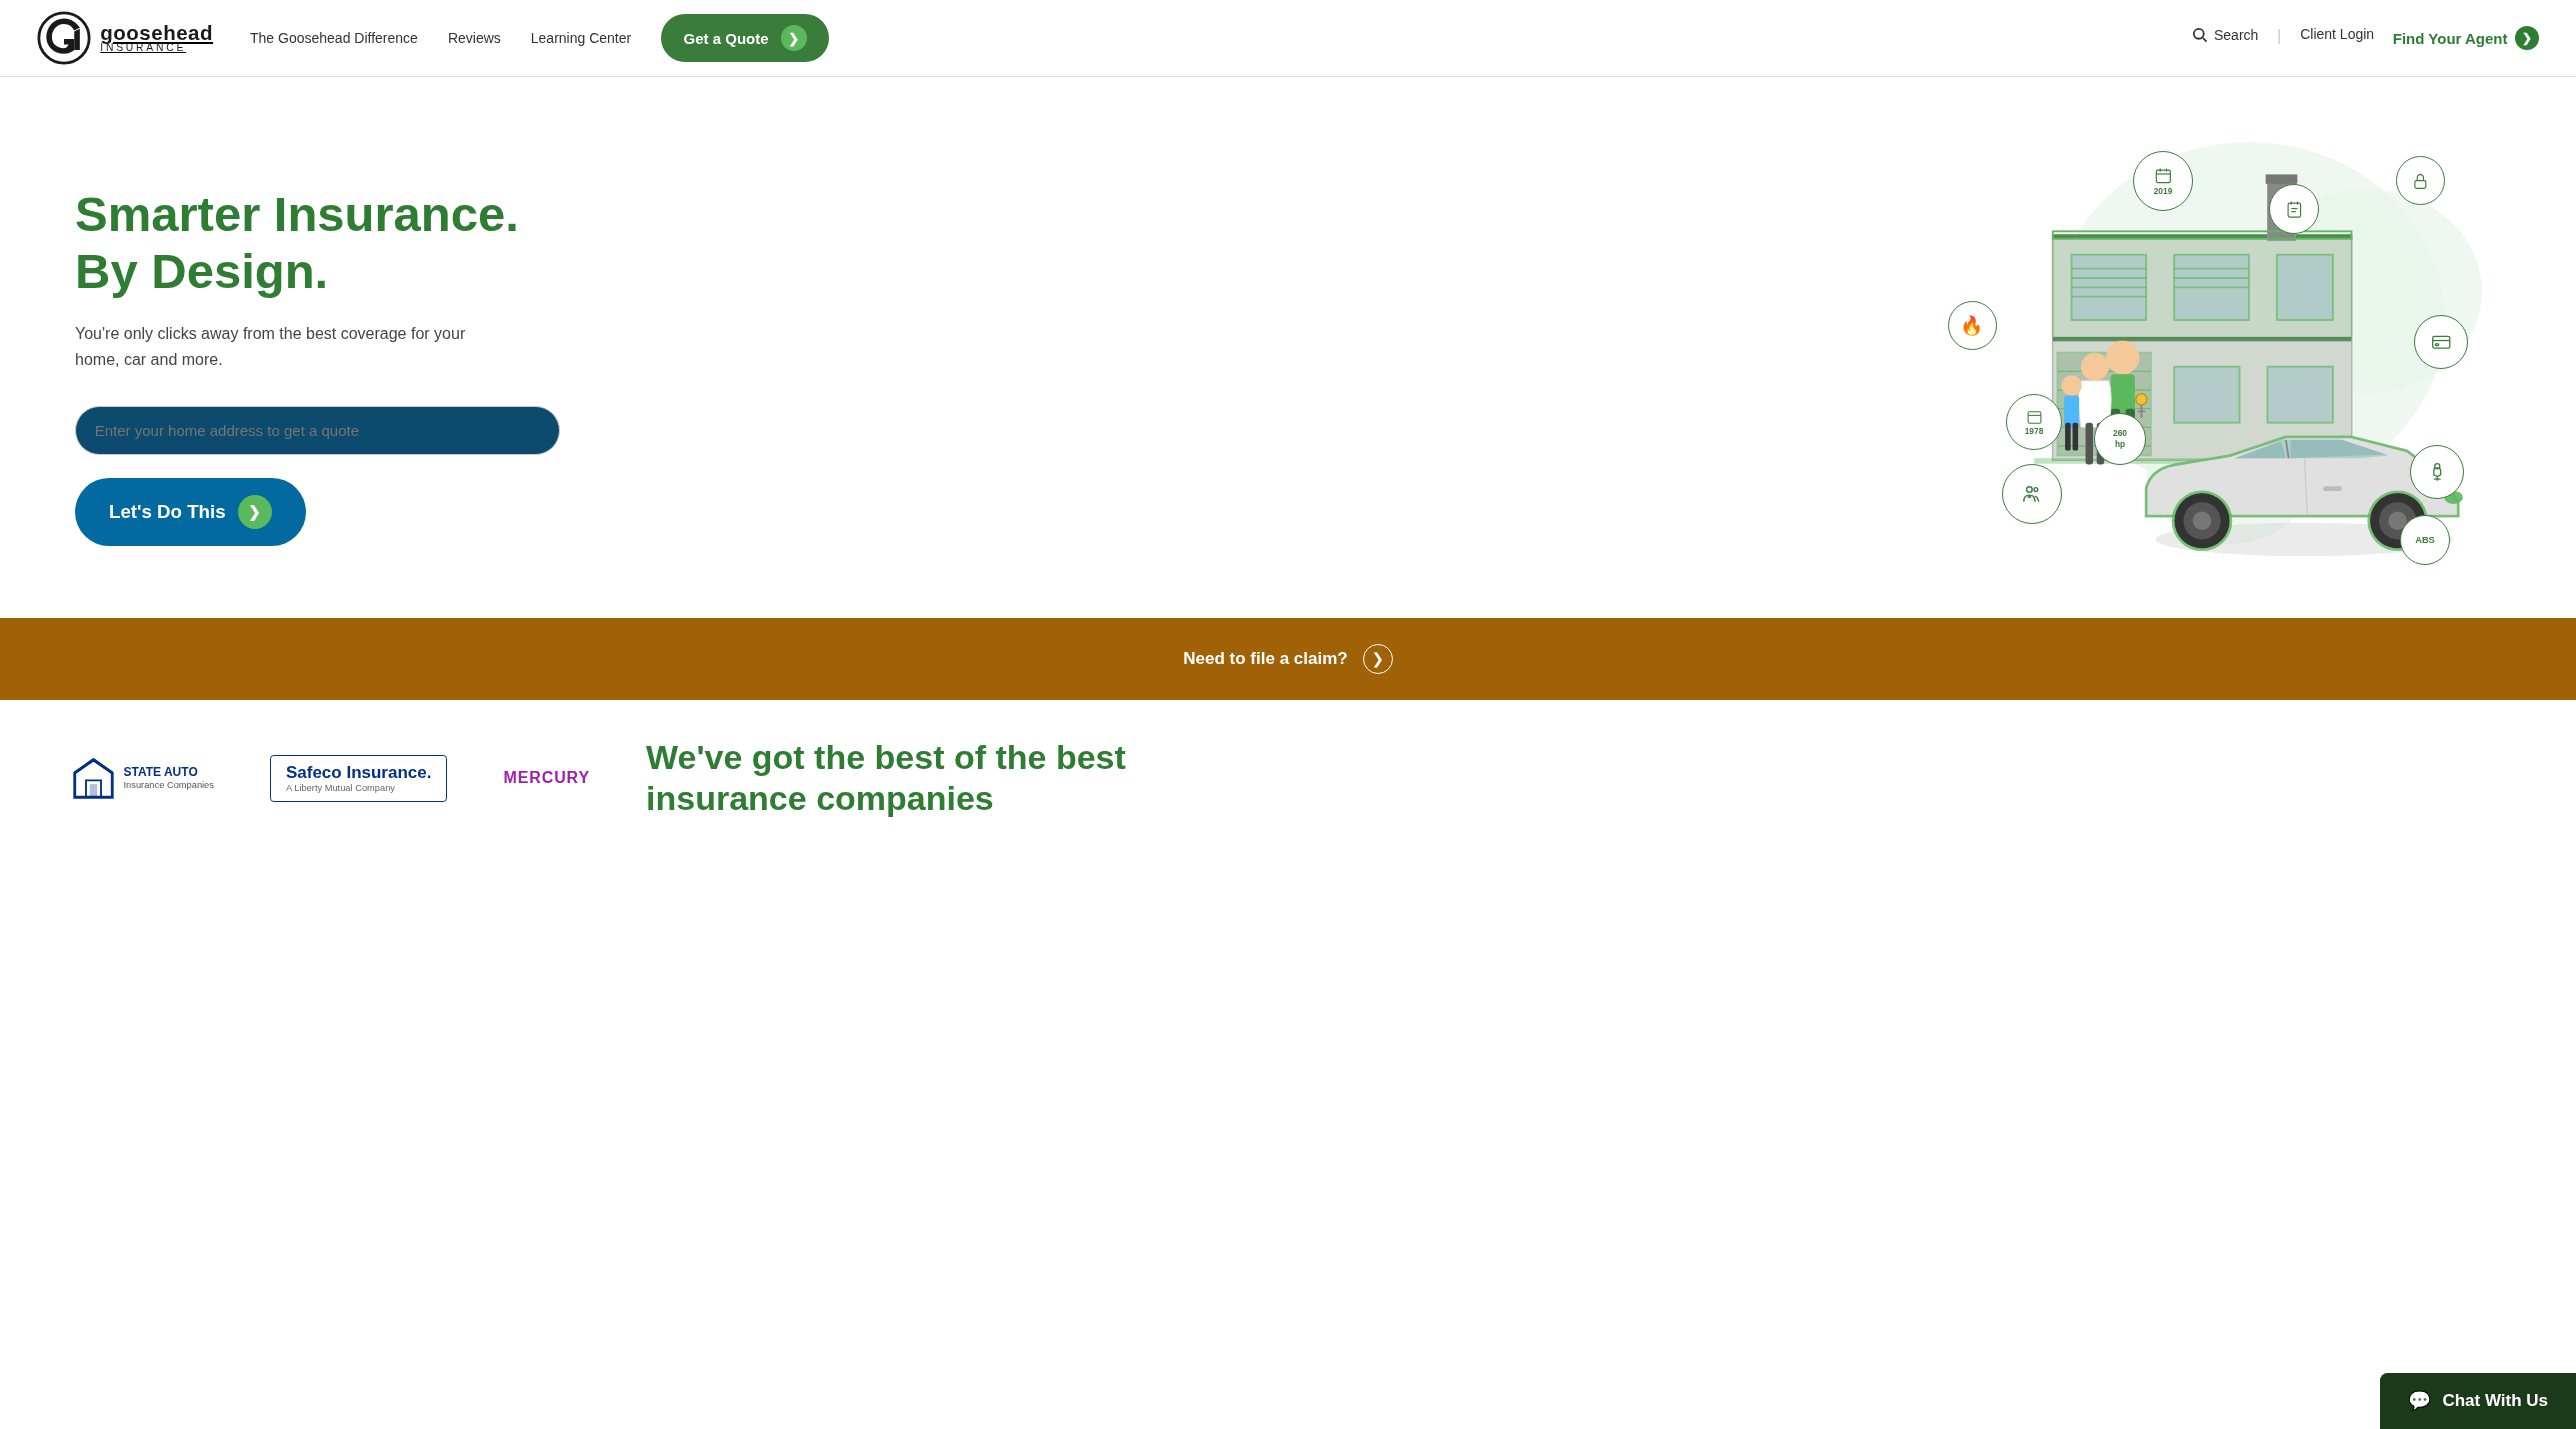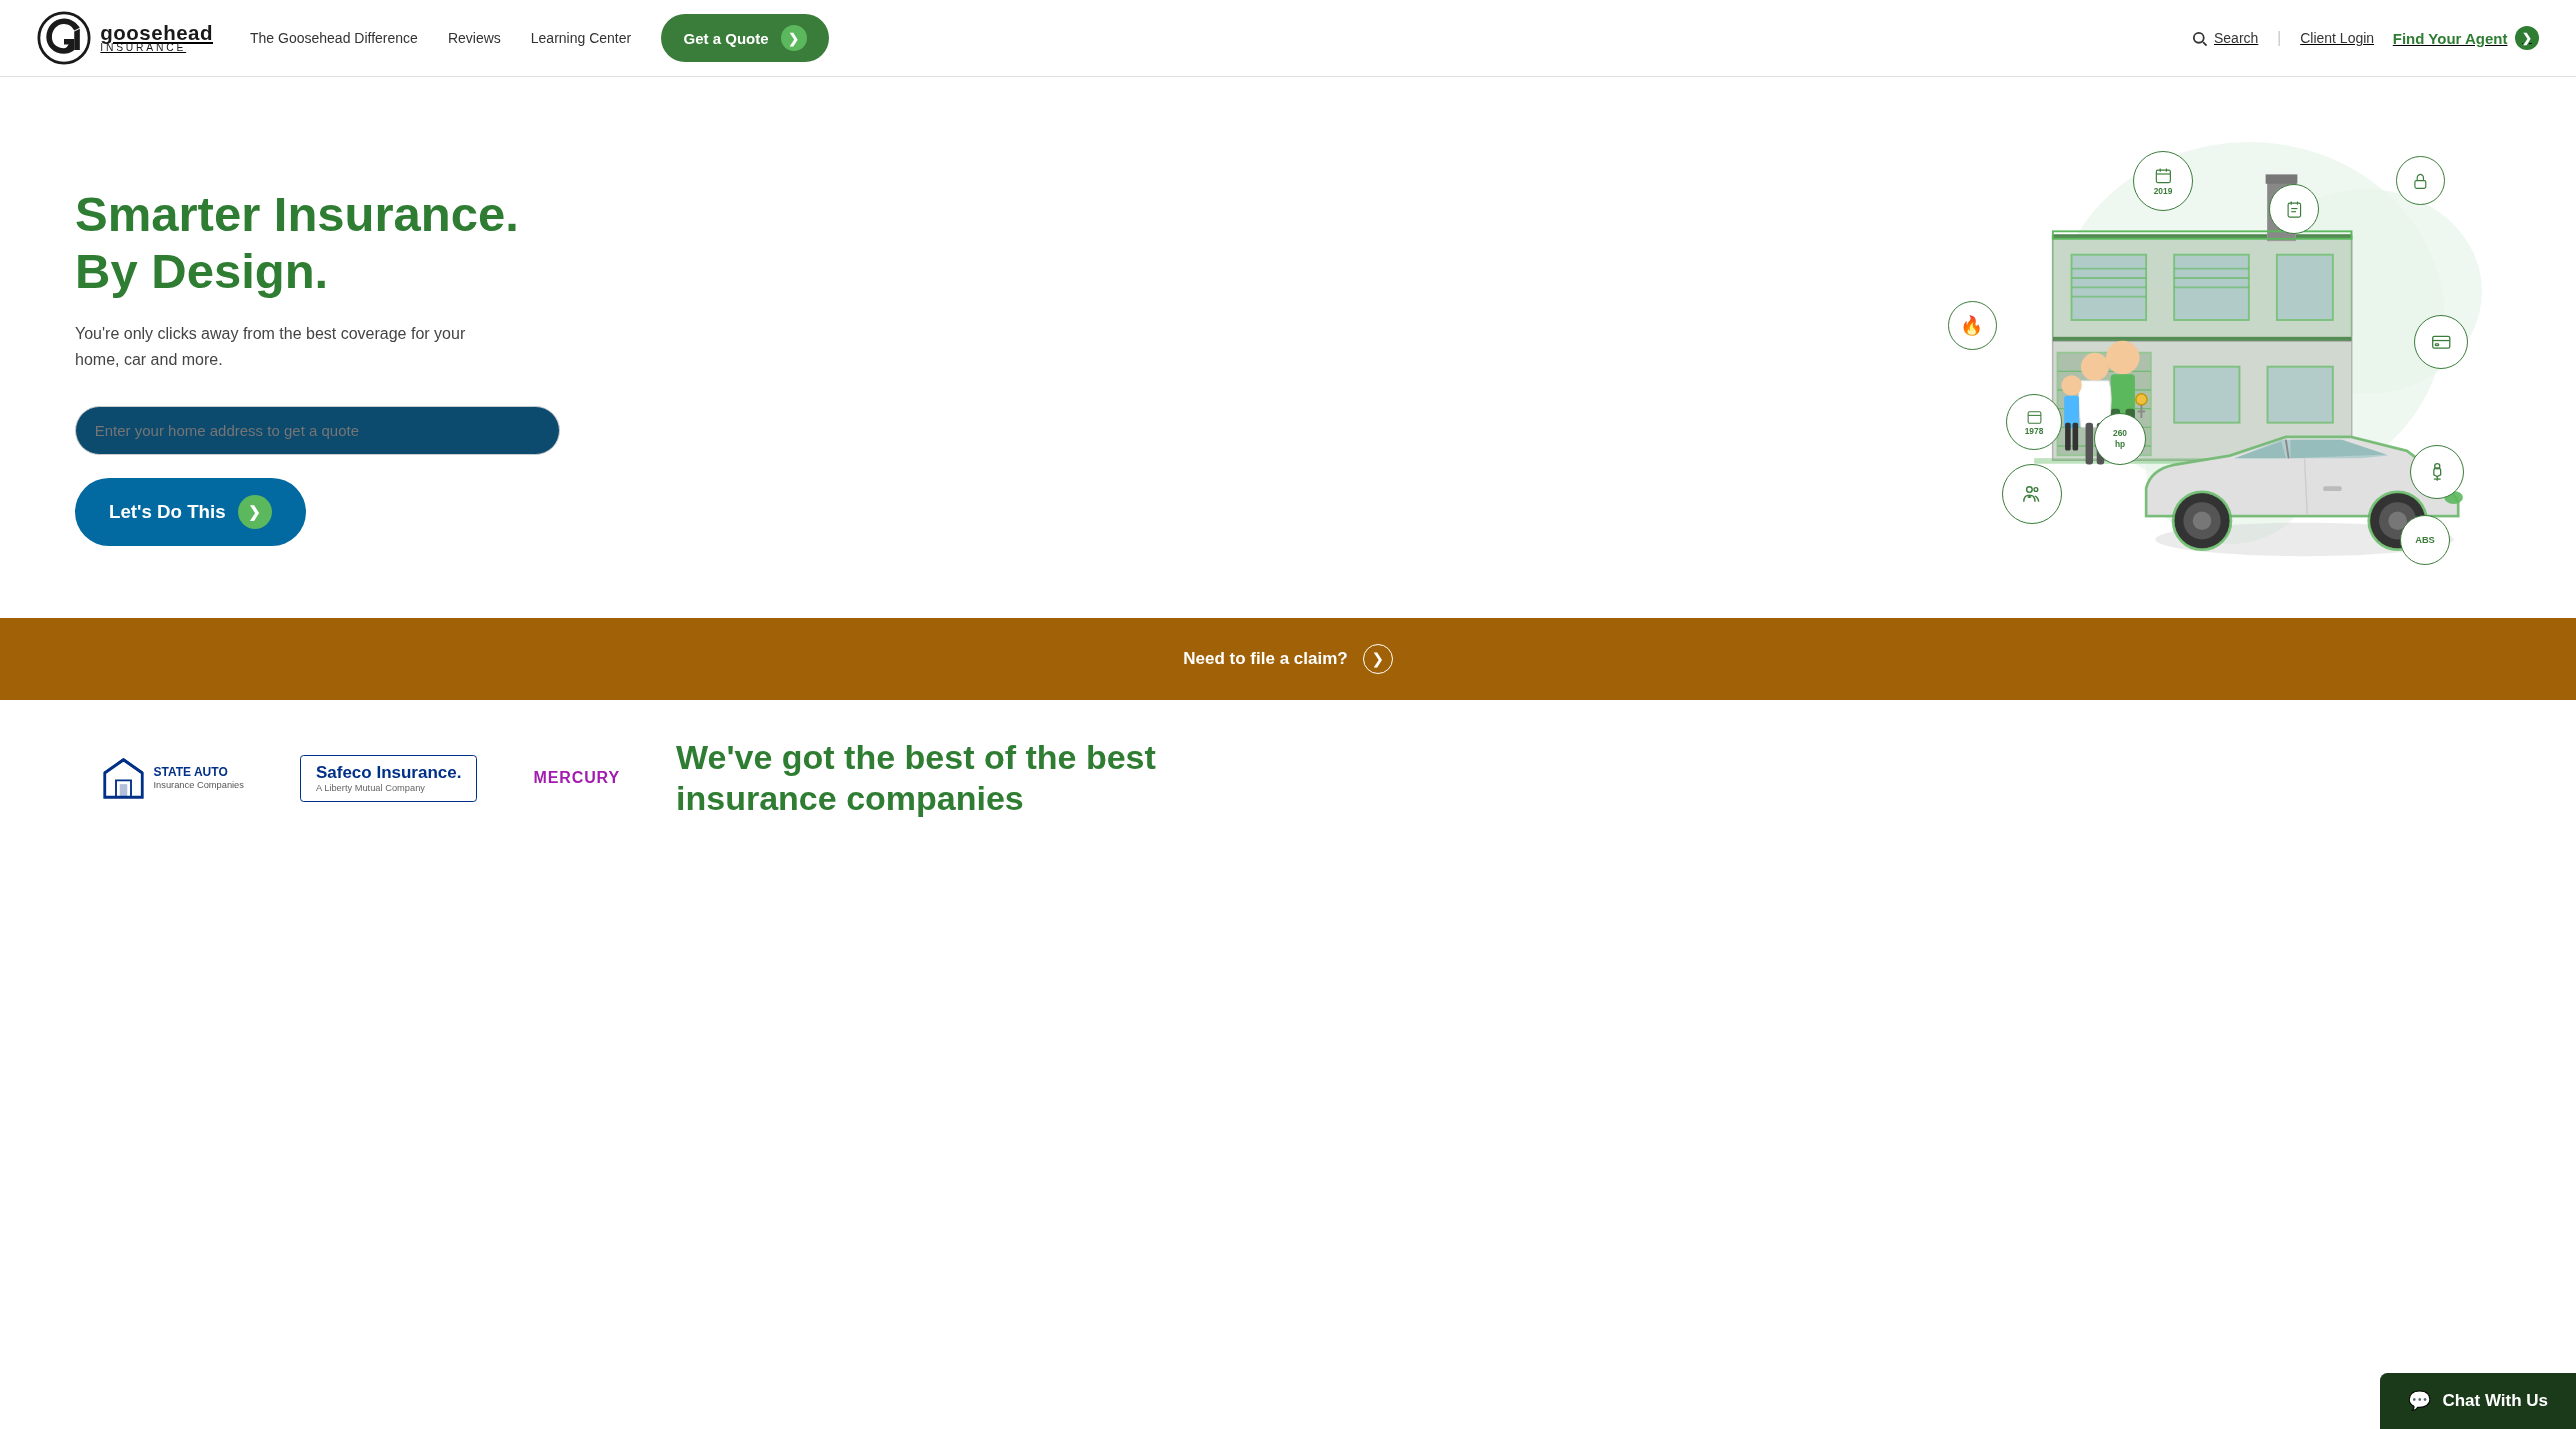--- a/index.html
+++ b/index.html
@@ -78,23 +78,22 @@
       border-radius: 50%;
       width: 26px;
       height: 26px;
       display: flex;
       align-items: center;
       justify-content: center;
       font-size: 13px;
     }
     .header-right {
       display: flex;
-      align-items: center;
+      align-items: flex-start;
       gap: 18.7px;
-      text-decoration: underline;
     }
     .search-wrap {
       display: flex;
       align-items: center;
       gap: 5.6px;
       font-size: 14px;
       color: #333;
       cursor: pointer;
     }
     .divider-pipe {
@@ -262,21 +261,21 @@
       align-items: center;
       justify-content: center;
       color: #fff;
       font-size: 15px;
       cursor: pointer;
     }
 
     
     .partners-section {
       background: #fff;
-      padding: 37px 101px;
+      padding: 37px 71px;
       display: flex;
       align-items: center;
       gap: 56px;
     }
     .partner-logo-wrap {
       display: flex;
       flex-direction: column;
       align-items: center;
     }
     .state-auto-logo {

